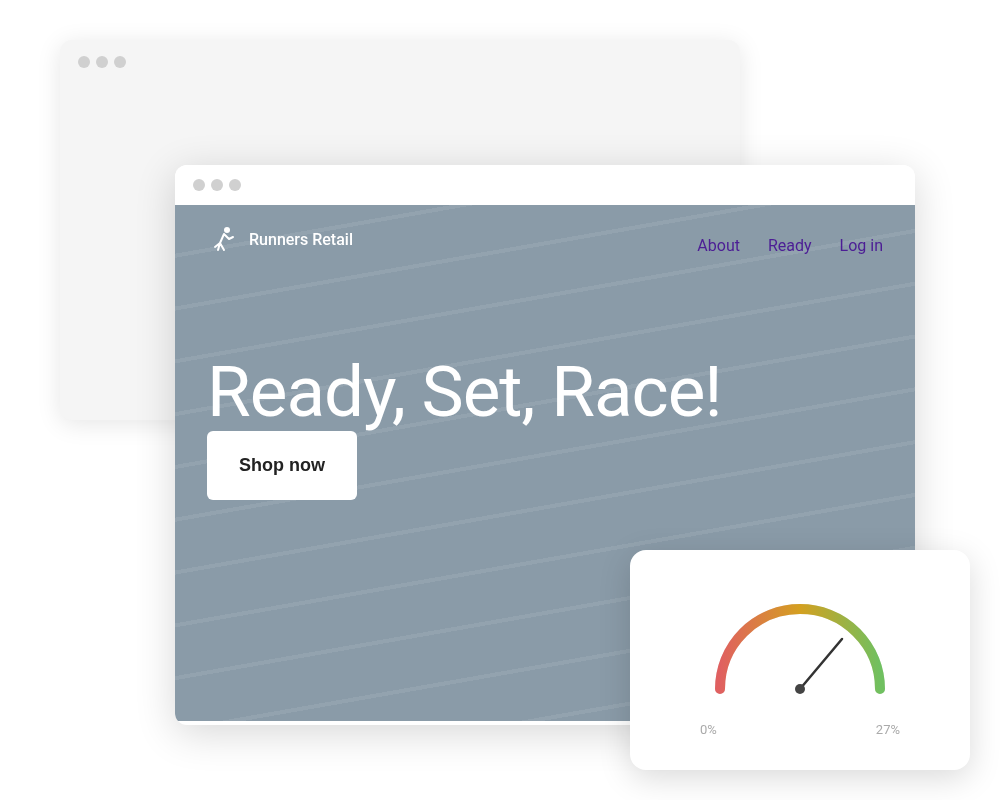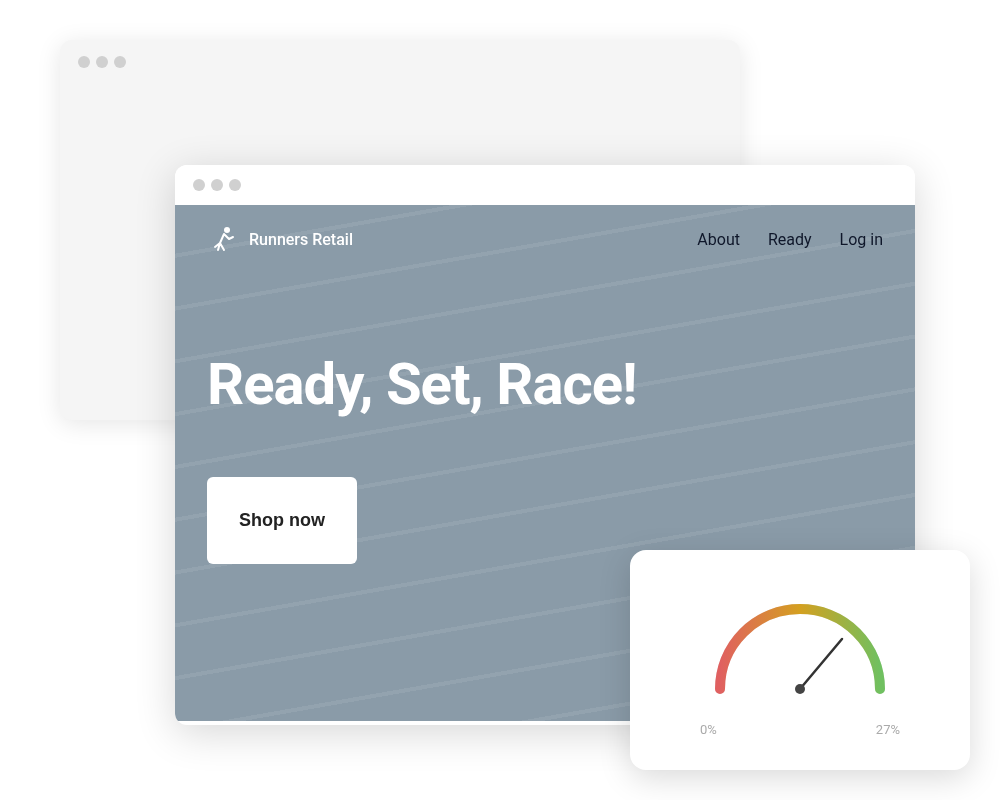--- a/index.html
+++ b/index.html
@@ -82,21 +82,21 @@
           rgba(255,255,255,0.08) 48px,
           rgba(255,255,255,0.08) 52px
         );
       z-index: 0;
     }
 
     .website-nav {
       position: relative;
       z-index: 1;
       display: flex;
-      align-items: center;
+      align-items: flex-end;
       justify-content: space-between;
       padding: 18px 32px;
     }
 
     .nav-brand {
       display: flex;
       align-items: center;
       gap: 10px;
       color: #ffffff;
     }
@@ -112,49 +112,48 @@
       color: #ffffff;
     }
 
     .nav-links {
       display: flex;
       align-items: center;
       gap: 28px;
     }
 
     .nav-link {
-      color: #0f172a;
+      color: #4c1d95;
       font-size: 16px;
       font-weight: 400;
       text-decoration: none;
       cursor: pointer;
     }
 
     .website-hero {
       position: relative;
       z-index: 1;
       padding: 80px 32px 40px;
     }
 
     .hero-title {
-      font-size: 58px;
-      font-weight: 700;
+      font-size: 71px;
+      font-weight: 400;
       color: #ffffff;
       letter-spacing: -1px;
       line-height: 1.1;
-      margin-bottom: 60px;
     }
 
     .shop-now-btn {
       display: inline-block;
       background: #ffffff;
       color: #222;
       font-size: 18px;
       font-weight: 600;
-      padding: 33px 32px;
+      padding: 24px 32px;
       border-radius: 6px;
       cursor: pointer;
       border: none;
     }
 
     
     .gauge-card {
       position: absolute;
       bottom: 30px;
       right: 30px;

